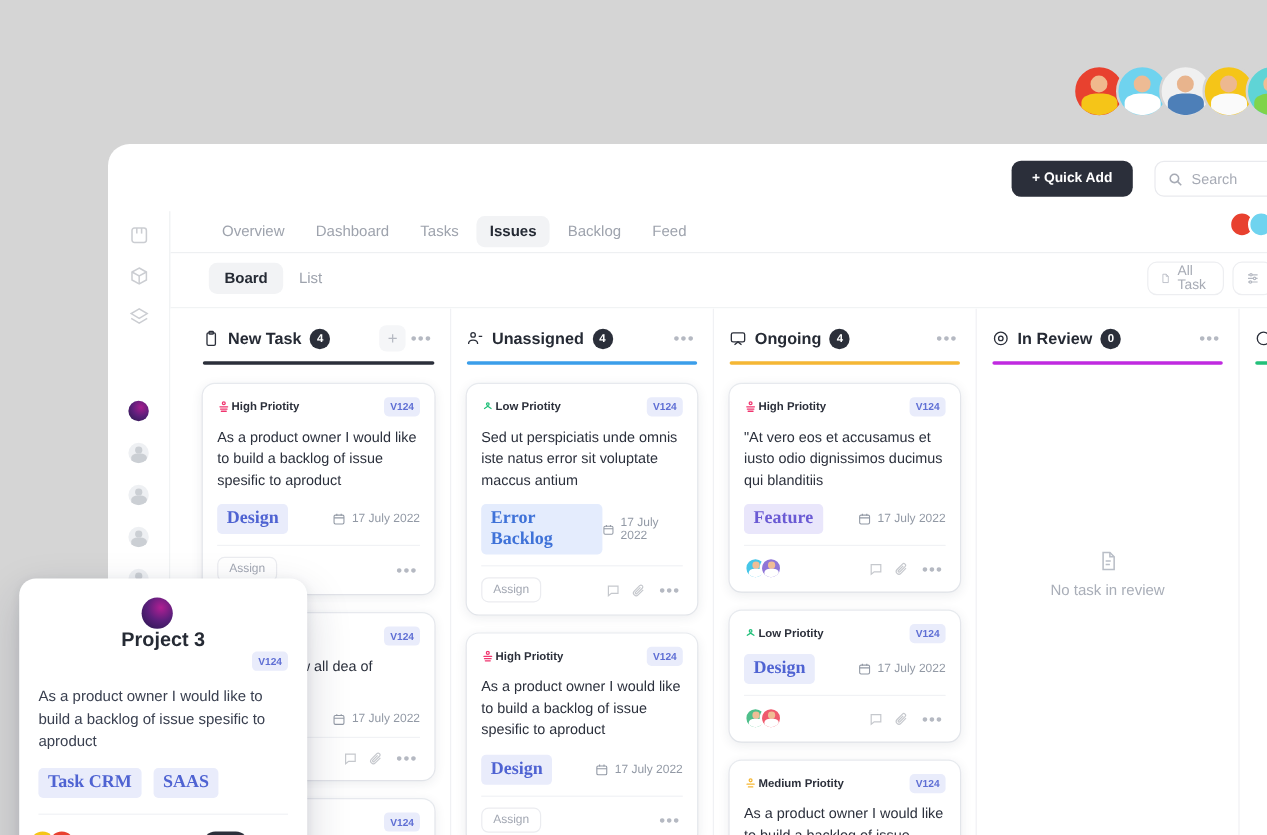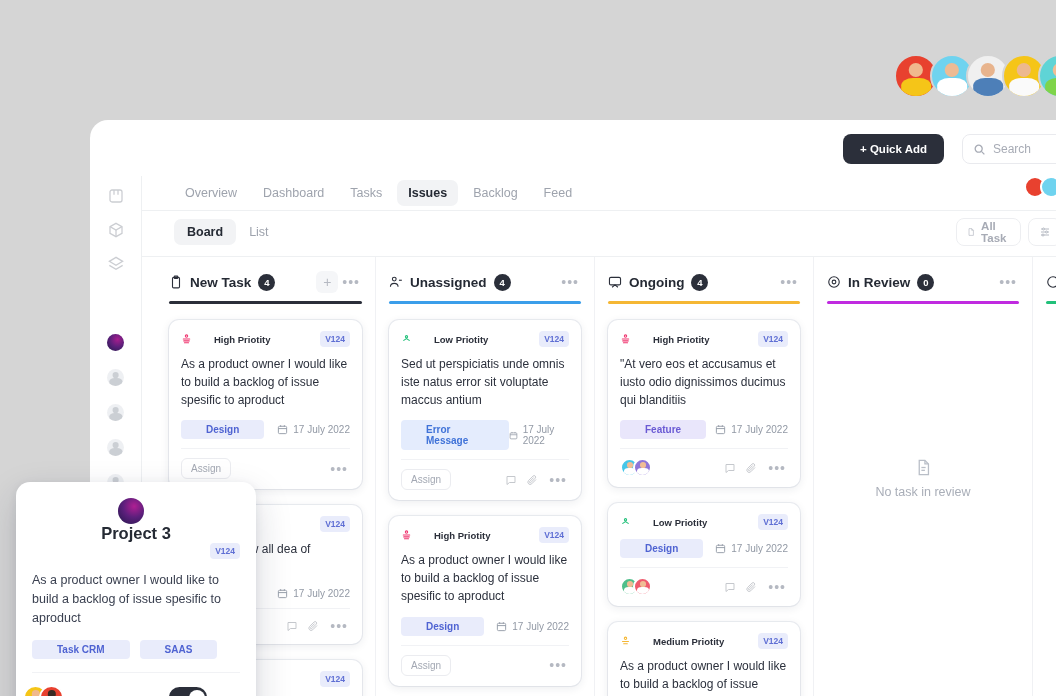--- a/index.html
+++ b/index.html
@@ -104,21 +104,21 @@
     padding: 6px 13px; border-radius: 7px; cursor: pointer;
   }
   .subnav .stab.active { color: #252a34; font-weight: bold; background: #f2f3f5; }
   .subnav-right {
     position: absolute; top: 98px; left: 866px;
     display: flex; gap: 7px; align-items: center;
   }
   .chip-btn {
     height: 28px; border: 1px solid #edeef1; border-radius: 8px;
     background: #fff; display: flex; align-items: center;
-    gap: 6px; padding: 0 10px; font-size: 11.5px; color: #a7abb5; cursor: pointer; font-weight: bold;
+    gap: 6px; padding: 0 10px; font-size: 11.5px; color: #a7abb5; cursor: pointer;
   }
   .subnav-divider {
     position: absolute; top: 136px; left: 52px; right: 0;
     height: 1px; background: #eef0f2;
   }
 
   
   .rail {
     position: absolute; left: 0; top: 56px; width: 52px; bottom: 0;
     border-right: 1px solid #eef0f2; background: #fff;
@@ -176,34 +176,34 @@
   .dots { color: #b5b9c2; font-size: 14px; letter-spacing: 1px; cursor: pointer; padding: 0 2px; }
   .col-bar { height: 3px; border-radius: 2px; margin-top: 6px; }
 
   .cards { margin-top: 16px; }
   .card {
     background: #fff; border-radius: 10px;
     box-shadow: 0 2px 10px rgba(30,40,70,.09), 0 0 0 1px rgba(235,237,242,.9);
     padding: 11px 12px 10px; margin-bottom: 16px;
   }
   .card-top { display: flex; align-items: center; margin-bottom: 9px; }
-  .prio { display: flex; align-items: center; gap: 22px; }
+  .prio { display: flex; align-items: center; gap: 1px; }
   .prio-label { font-size: 9.5px; font-weight: bold; color: #2b2f3a; }
   .ver {
     margin-left: auto; background: #e9ecfb; color: #5f6fd4;
     font-size: 8.5px; font-weight: bold; border-radius: 4px; padding: 3px 5px;
   }
   .card-text {
     font-size: 12px; color: #2b303c; line-height: 1.48;
     margin-bottom: 11px;
   }
   .card-meta { display: flex; align-items: center; margin-bottom: 9px; }
   .tag {
-    font-size: 10px; font-weight: bold; border-radius: 4px; padding: 4px 25px;
-    background: #e9ecfb; color: #4f63d2;
+    font-size: 15px; font-weight: bold; border-radius: 4px; padding: 4px 8px;
+    background: #e9ecfb; color: #4f63d2; font-family: Liberation Serif, serif;
   }
   .date { margin-left: auto; display: flex; align-items: center; gap: 5px;
           font-size: 10px; color: #9299a5; }
   .card-foot {
     border-top: 1px solid #f1f2f5; padding-top: 9px;
     display: flex; align-items: center;
   }
   .assign {
     border: 1px solid #ebecf0; border-radius: 6px; padding: 4px 9px;
     font-size: 10px; color: #a3a8b3; cursor: pointer;
@@ -482,21 +482,21 @@
                     <svg width="11" height="11" viewBox="0 0 24 24" fill="none" stroke="#22c07a" stroke-width="2.3" stroke-linecap="round">
                       <circle cx="12" cy="6" r="2.4"></circle>
                       <path d="M6 14l6-4 6 4"></path>
                     </svg>
                     <span class="prio-label">Low Priotity</span>
                   </span>
                   <span class="ver">V124</span>
                 </div>
                 <div class="card-text">Sed ut perspiciatis unde omnis iste natus error sit voluptate maccus antium</div>
                 <div class="card-meta">
-                  <span class="tag" style="background:#e4ecfd;color:#3f72d8">Error Message</span>
+                  <span class="tag" style="background:#e4ecfd;color:#3f72d8">Error Backlog</span>
                   <span class="date">
                     <svg width="11" height="11" viewBox="0 0 24 24" fill="none" stroke="#9299a5" stroke-width="2">
                       <rect x="3" y="5" width="18" height="16" rx="2.5"></rect>
                       <line x1="3" y1="10" x2="21" y2="10"></line>
                       <line x1="8" y1="2.5" x2="8" y2="6"></line>
                       <line x1="16" y1="2.5" x2="16" y2="6"></line>
                     </svg>
                     <span>17 July 2022</span>
                   </span>
                 </div>

